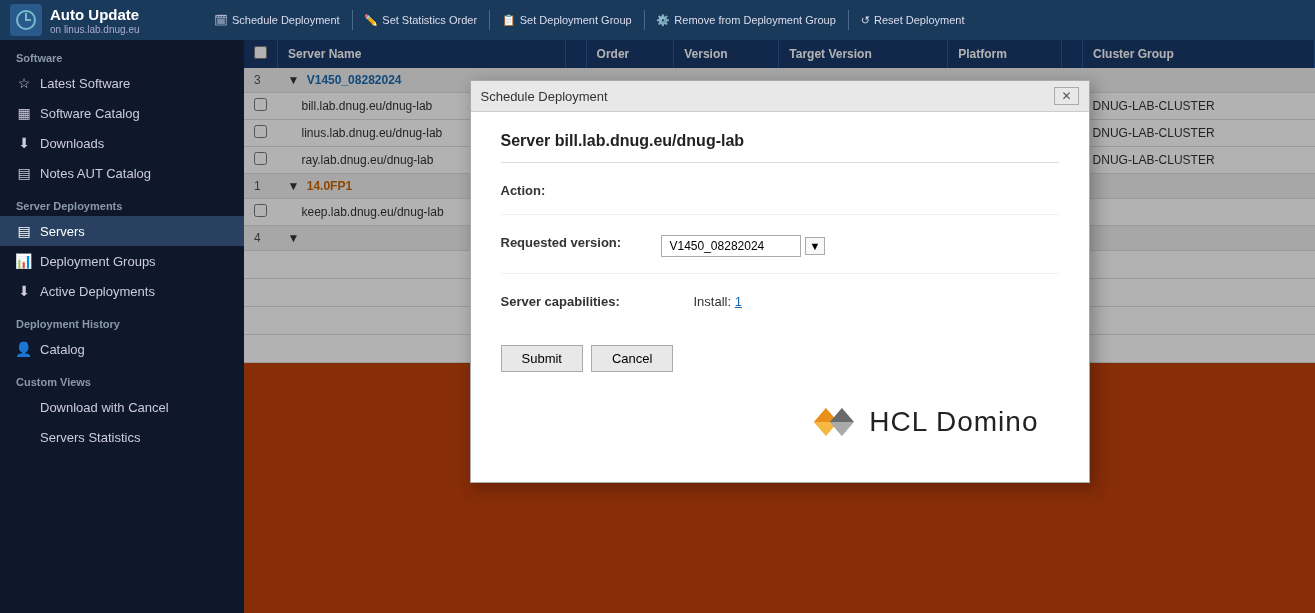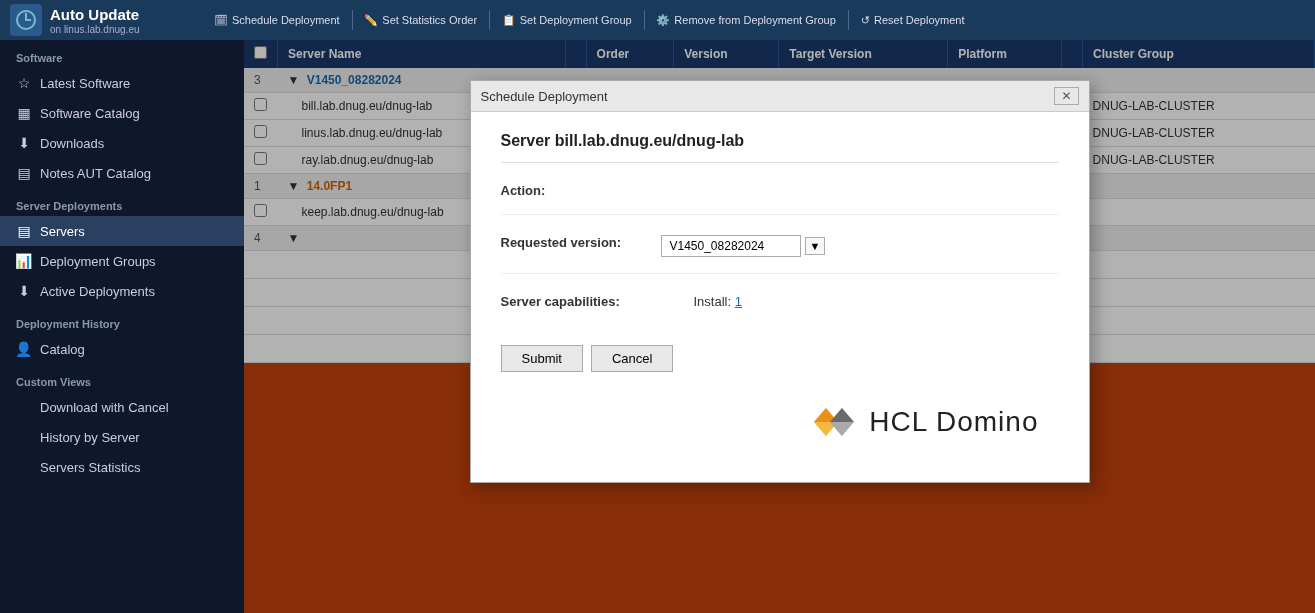--- a/index.html
+++ b/index.html
@@ -163,24 +163,20 @@
       </div>
 
       <div class="sidebar-section-label">Custom Views</div>
 
       <div class="sidebar-item">
         <span class="sidebar-icon"></span>
         <span>Download with Cancel</span>
       </div>
       <div class="sidebar-item">
         <span class="sidebar-icon"></span>
-        <span>History by Server</span>
-      </div>
-      <div class="sidebar-item">
-        <span class="sidebar-icon"></span>
         <span>Servers Statistics</span>
       </div>
     </div>
 
     <div class="content">
       <div class="table-wrapper">
         <table>
           <thead>
             <tr>
               <th style="width:30px;"><input type="checkbox" style=""></th>

